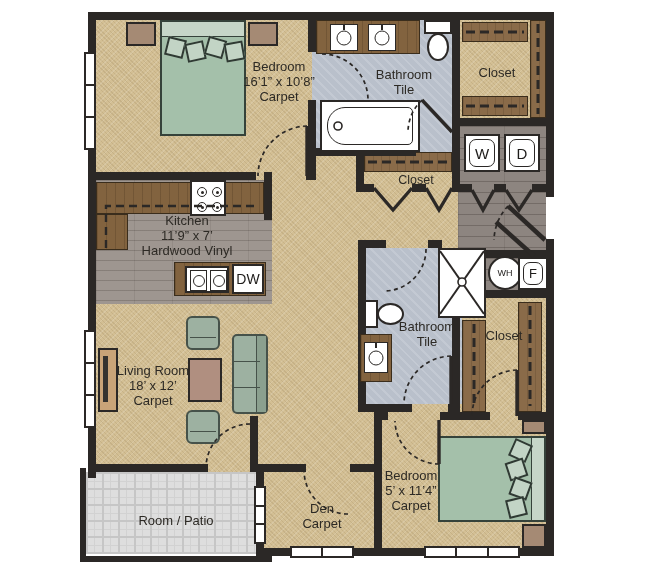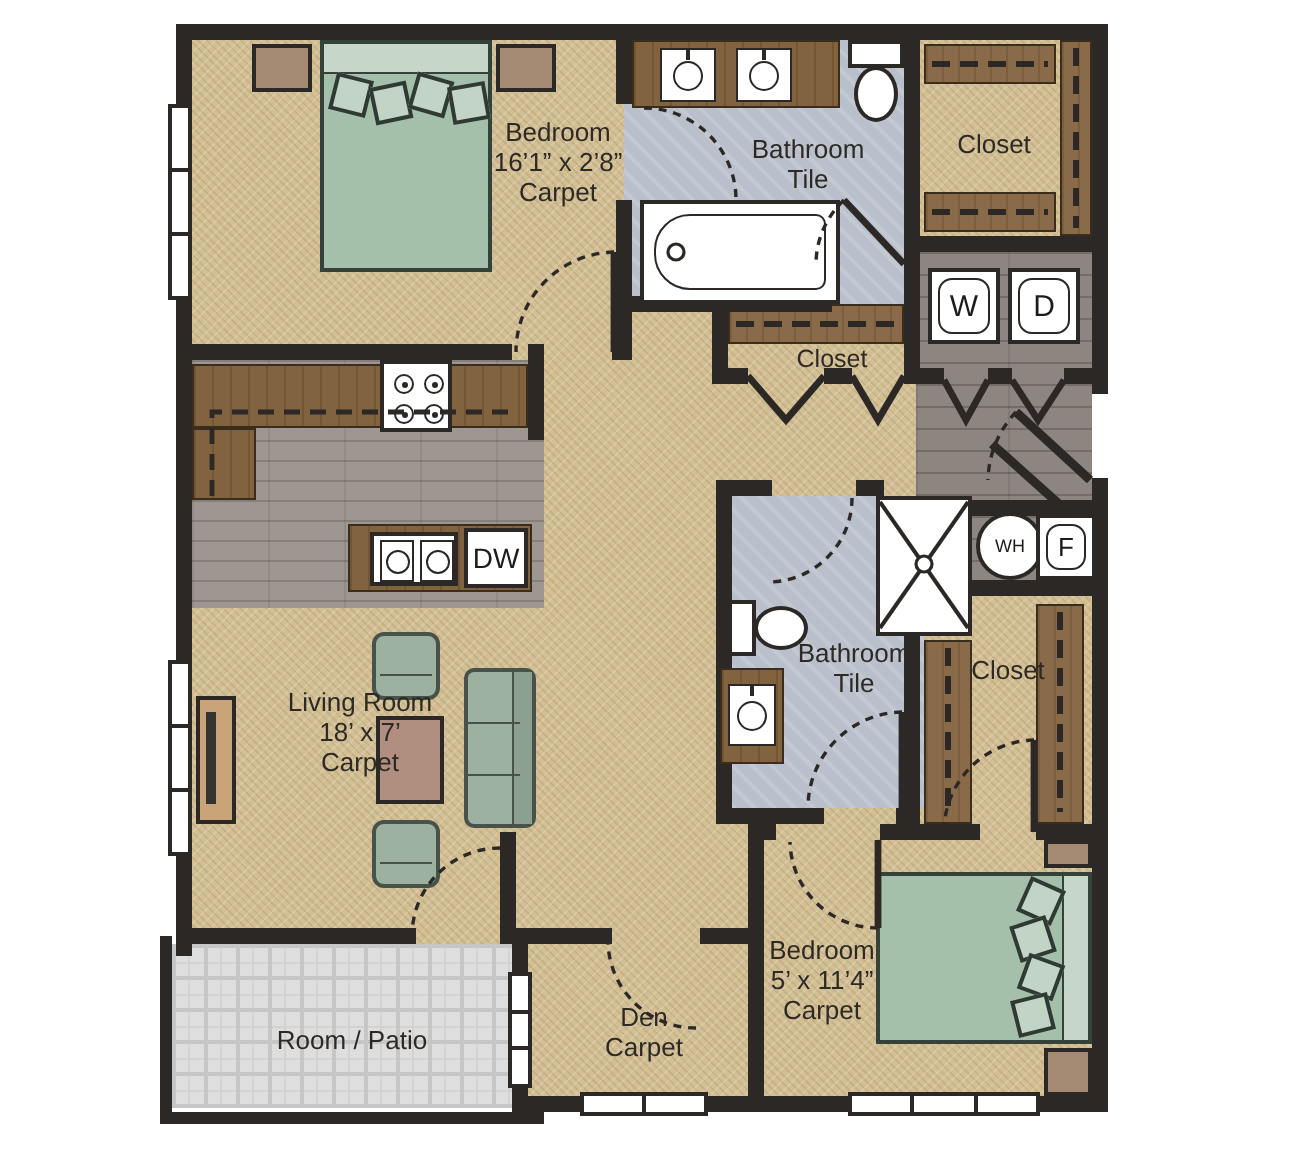--- a/index.html
+++ b/index.html
@@ -277,36 +277,41 @@
         <line x1="484" y1="251" x2="440" y2="314"></line>
       </g>
       <circle cx="462" cy="282" r="4" fill="#ffffff" stroke-width="1.6"></circle>
 
       <circle cx="338" cy="126" r="4" fill="#ffffff" stroke-width="1.6"></circle>
     </g>
   </svg>
 
   <div class="lbl" style="left:279px;top:81px;">
     <span>Bedroom</span>
-    <span>16’1” x 2’8”</span>
+    <span>16’1” x 10’8”</span>
     <span>Carpet</span>
   </div>
   <div class="lbl" style="left:404px;top:82px;">
     <span>Bathroom</span>
     <span>Tile</span>
   </div>
   <div class="lbl" style="left:497px;top:72px;">
     <span>Closet</span>
   </div>
   <div class="lbl" style="left:416px;top:180px;font-size:12.5px;">
     <span>Closet</span>
   </div>
-  <div class="lbl" style="left:153px;top:366px;margin-left:27px;">
+  <div class="lbl" style="left:187px;top:235px;">
+    <span>Kitchen</span>
+    <span>11’9” x 7’</span>
+    <span>Hardwood Vinyl</span>
+  </div>
+  <div class="lbl" style="left:153px;top:385px;">
     <span>Living Room</span>
-    <span>18’ x 7’</span>
+    <span>18’ x 12’</span>
     <span>Carpet</span>
   </div>
   <div class="lbl" style="left:427px;top:334px;">
     <span>Bathroom</span>
     <span>Tile</span>
   </div>
   <div class="lbl" style="left:504px;top:335px;">
     <span>Closet</span>
   </div>
   <div class="lbl" style="left:411px;top:490px;">

